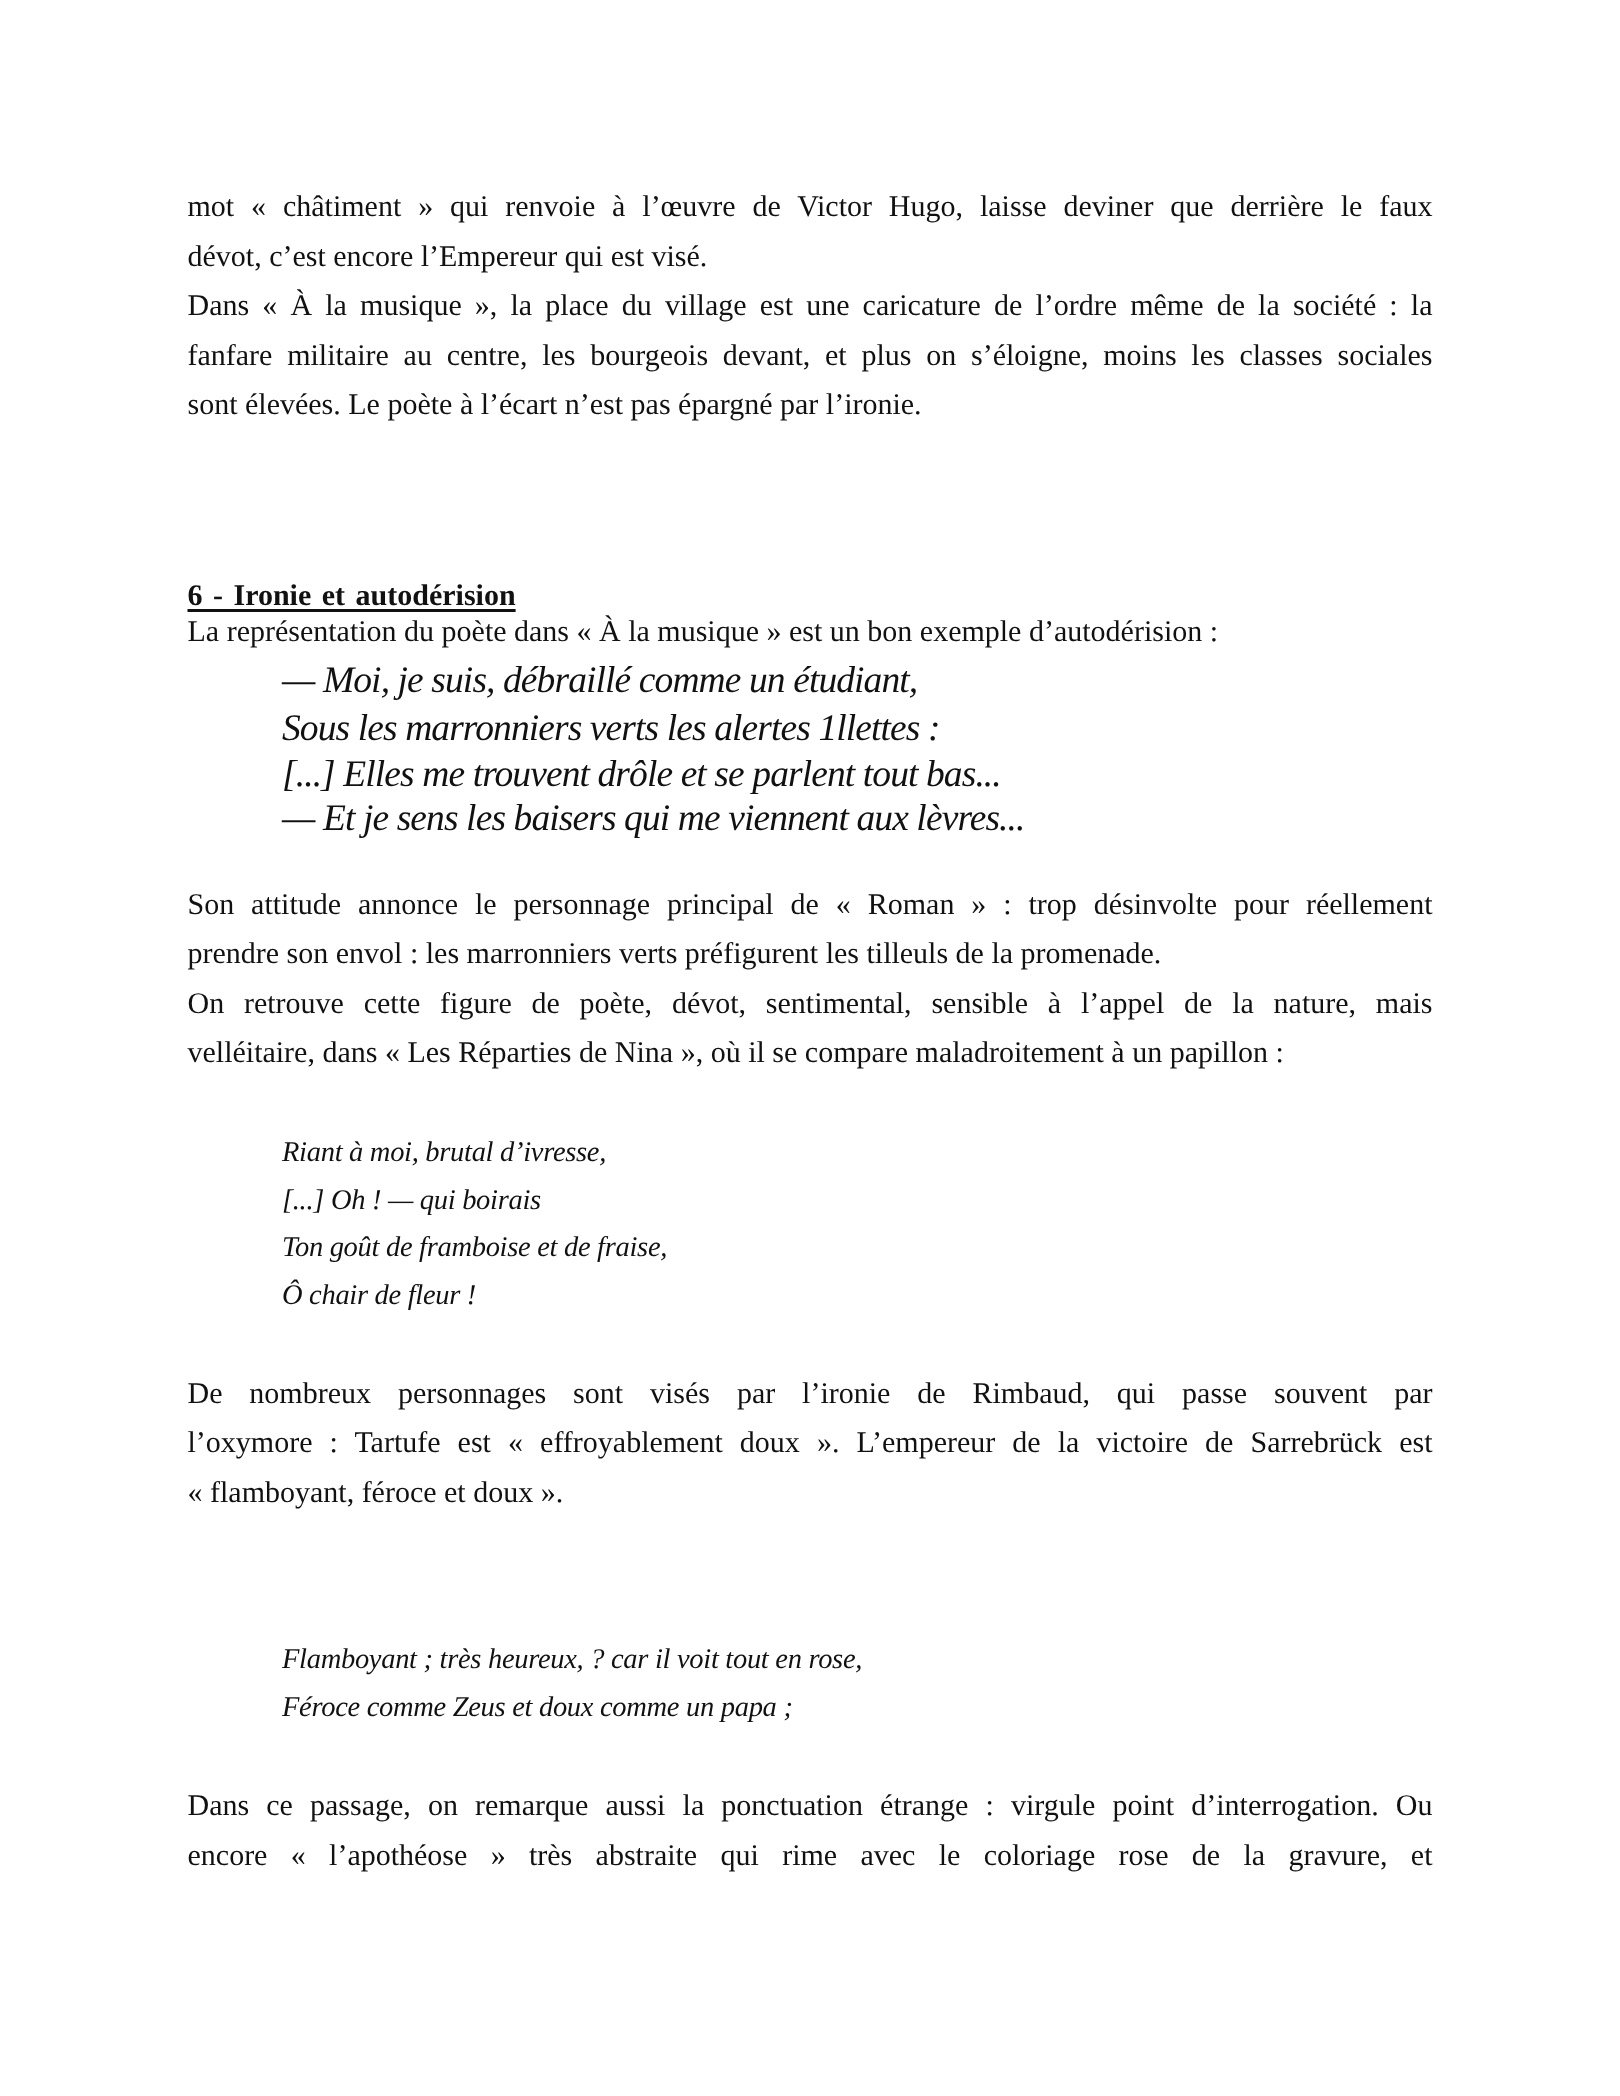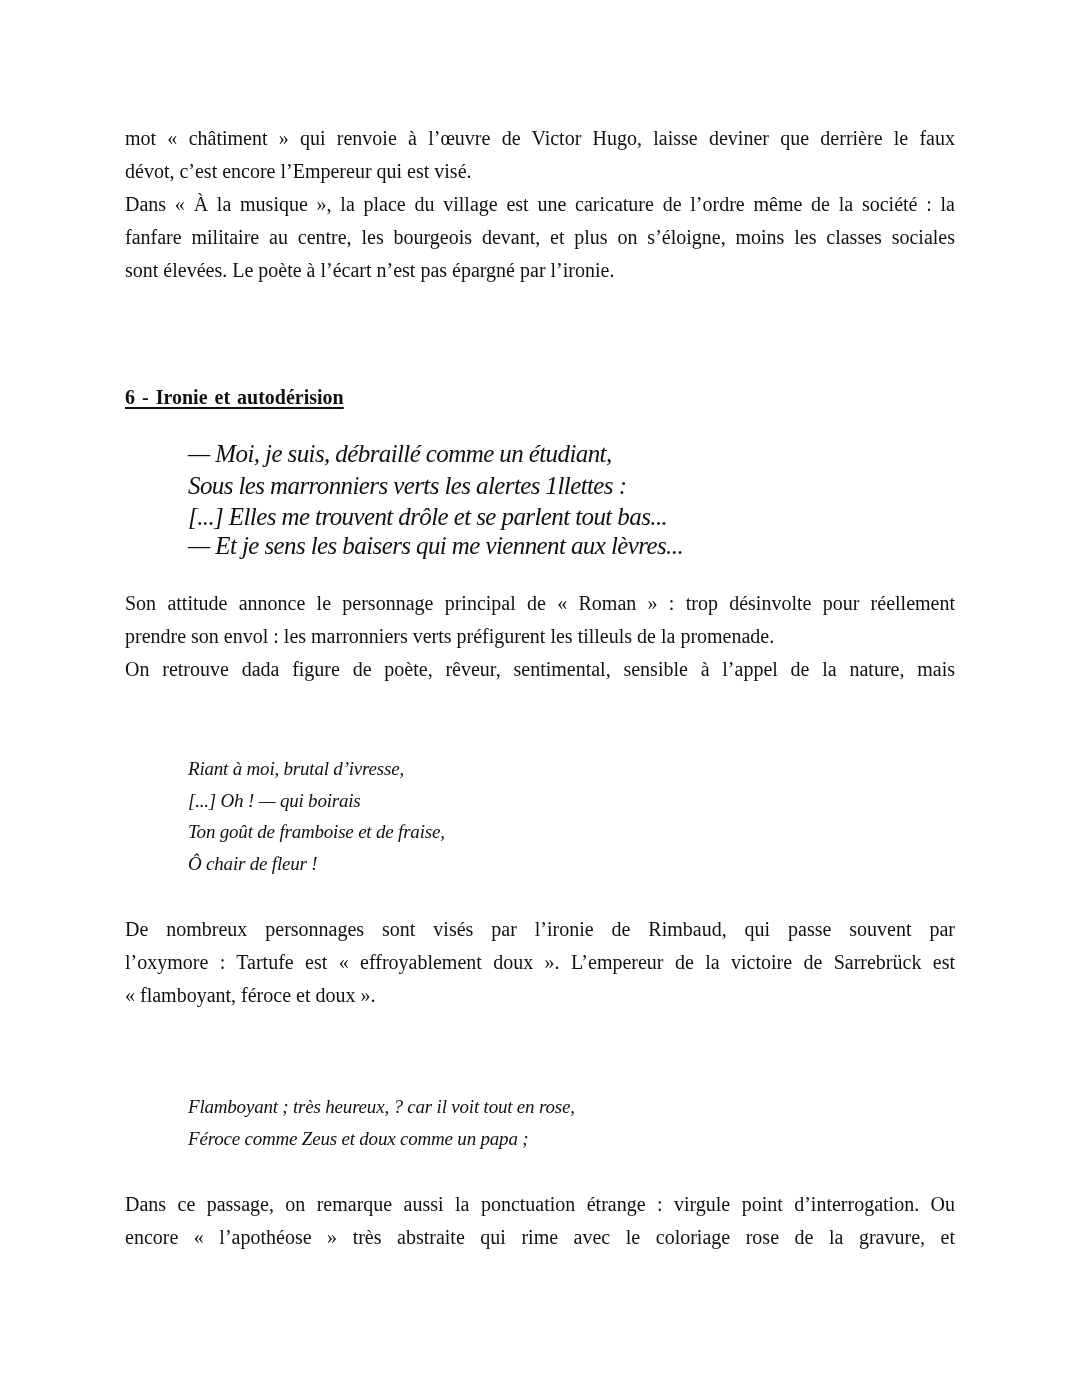--- a/index.html
+++ b/index.html
@@ -60,29 +60,31 @@
 
 <div class="page">
 
   <div class="line justify" style="top:126px;">mot « châtiment » qui renvoie à l’œuvre de Victor Hugo, laisse deviner que derrière le faux</div>
   <div class="line" style="top:159px;">dévot, c’est encore l’Empereur qui est visé.</div>
   <div class="line justify" style="top:192px;">Dans « À la musique », la place du village est une caricature de l’ordre même de la société : la</div>
   <div class="line" style="top:258px;">sont élevées. Le poète à l’écart n’est pas épargné par l’ironie.</div>
   <div class="line justify" style="top:225px;">fanfare militaire au centre, les bourgeois devant, et plus on s’éloigne, moins les classes sociales</div>
 
   <div class="line heading" style="top:385px; width:auto;">6 - Ironie et autodérision</div>
+  <div class="line" style="top:409px;">La représentation du poète dans « À la musique » est un bon exemple d’autodérision :</div>
 
   <div class="verse narrow" style="top:442px;">— Moi, je suis, débraillé comme un étudiant,</div>
   <div class="verse narrow" style="top:474px;">Sous les marronniers verts les alertes 1llettes :</div>
   <div class="verse narrow" style="top:505px;">[...] Elles me trouvent drôle et se parlent tout bas...</div>
   <div class="verse narrow" style="top:534px;">— Et je sens les baisers qui me viennent aux lèvres...</div>
 
   <div class="line justify" style="top:591px;">Son attitude annonce le personnage principal de « Roman » : trop désinvolte pour réellement</div>
   <div class="line" style="top:624px;">prendre son envol : les marronniers verts préfigurent les tilleuls de la promenade.</div>
-  <div class="line justify" style="top:657px;">On retrouve dada figure de poète, rêveur, sentimental, sensible à l’appel de la nature, mais</div>
+  <div class="line justify" style="top:657px;">On retrouve cette figure de poète, dévot, sentimental, sensible à l’appel de la nature, mais</div>
+  <div class="line" style="top:690px;">velléitaire, dans « Les Réparties de Nina », où  il se compare maladroitement à un papillon :</div>
 
   <div class="verse" style="top:757px;">Riant à moi, brutal d’ivresse,</div>
   <div class="verse" style="top:789px;">[...] Oh ! — qui boirais</div>
   <div class="verse" style="top:820px;">Ton goût de framboise et de fraise,</div>
   <div class="verse" style="top:852px;">Ô chair de fleur !</div>
 
   <div class="line justify" style="top:917px;">De nombreux personnages sont visés par l’ironie de Rimbaud, qui passe souvent par</div>
   <div class="line justify" style="top:950px;">l’oxymore : Tartufe est « effroyablement doux ». L’empereur de la victoire de Sarrebrück est</div>
   <div class="line" style="top:983px;">« flamboyant, féroce et doux ».</div>
 

